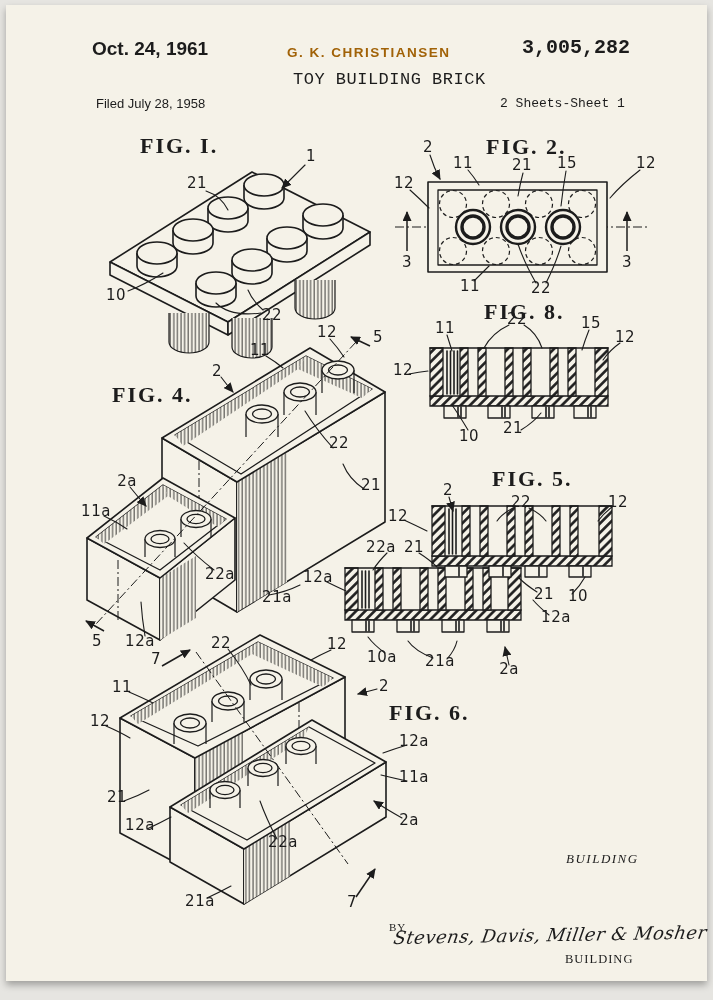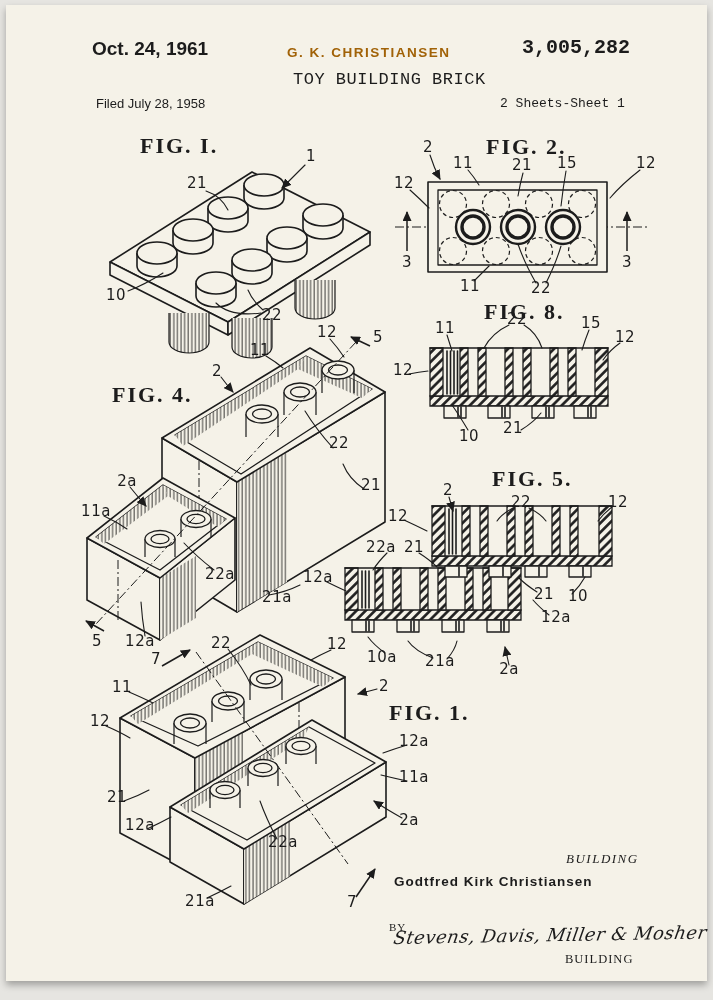--- a/index.html
+++ b/index.html
@@ -388,21 +388,21 @@
       </g>
     </g>
   </svg>
 
   <div class="annotations">
         <span class="figtitle" style="left: 140px; top: 133px;">FIG. I.</span>
         <span class="figtitle" style="left: 486px; top: 134px;">FIG. 2.</span>
         <span class="figtitle" style="left: 484px; top: 299px;">FIG. 8.</span>
         <span class="figtitle" style="left: 112px; top: 382px;">FIG. 4.</span>
         <span class="figtitle" style="left: 492px; top: 466px;">FIG. 5.</span>
-        <span class="figtitle" style="left: 389px; top: 700px;">FIG. 1.</span>
+        <span class="figtitle" style="left: 389px; top: 700px;">FIG. 6.</span>
         <span class="ref" style="left: 311px; top: 157px;">1</span>
         <span class="ref" style="left: 197px; top: 184px;">21</span>
         <span class="ref" style="left: 116px; top: 296px;">10</span>
         <span class="ref" style="left: 272px; top: 316px;">22</span>
         <span class="ref" style="left: 428px; top: 148px;">2</span>
         <span class="ref" style="left: 463px; top: 164px;">11</span>
         <span class="ref" style="left: 522px; top: 166px;">21</span>
         <span class="ref" style="left: 567px; top: 164px;">15</span>
         <span class="ref" style="left: 646px; top: 164px;">12</span>
         <span class="ref" style="left: 404px; top: 184px;">12</span>
@@ -452,19 +452,18 @@
         <span class="ref" style="left: 140px; top: 826px;">12a</span>
         <span class="ref" style="left: 283px; top: 843px;">22a</span>
         <span class="ref" style="left: 200px; top: 902px;">21a</span>
         <span class="ref" style="left: 352px; top: 903px;">7</span>
         <span class="ref" style="left: 414px; top: 742px;">12a</span>
         <span class="ref" style="left: 414px; top: 778px;">11a</span>
         <span class="ref" style="left: 409px; top: 821px;">2a</span>
       </div>
 
   <div class="abs f-inventor">BUILDING</div>
-  <div class="abs f-name">Godtfred Kirk Christiansen</div>
   <div class="abs f-by">BY</div>
   <div class="abs f-sig">Stevens, Davis, Miller &amp; Mosher</div>
   <div class="abs f-att">BUILDING</div>
 
  </div>
 </div>
 
 </body></html>

